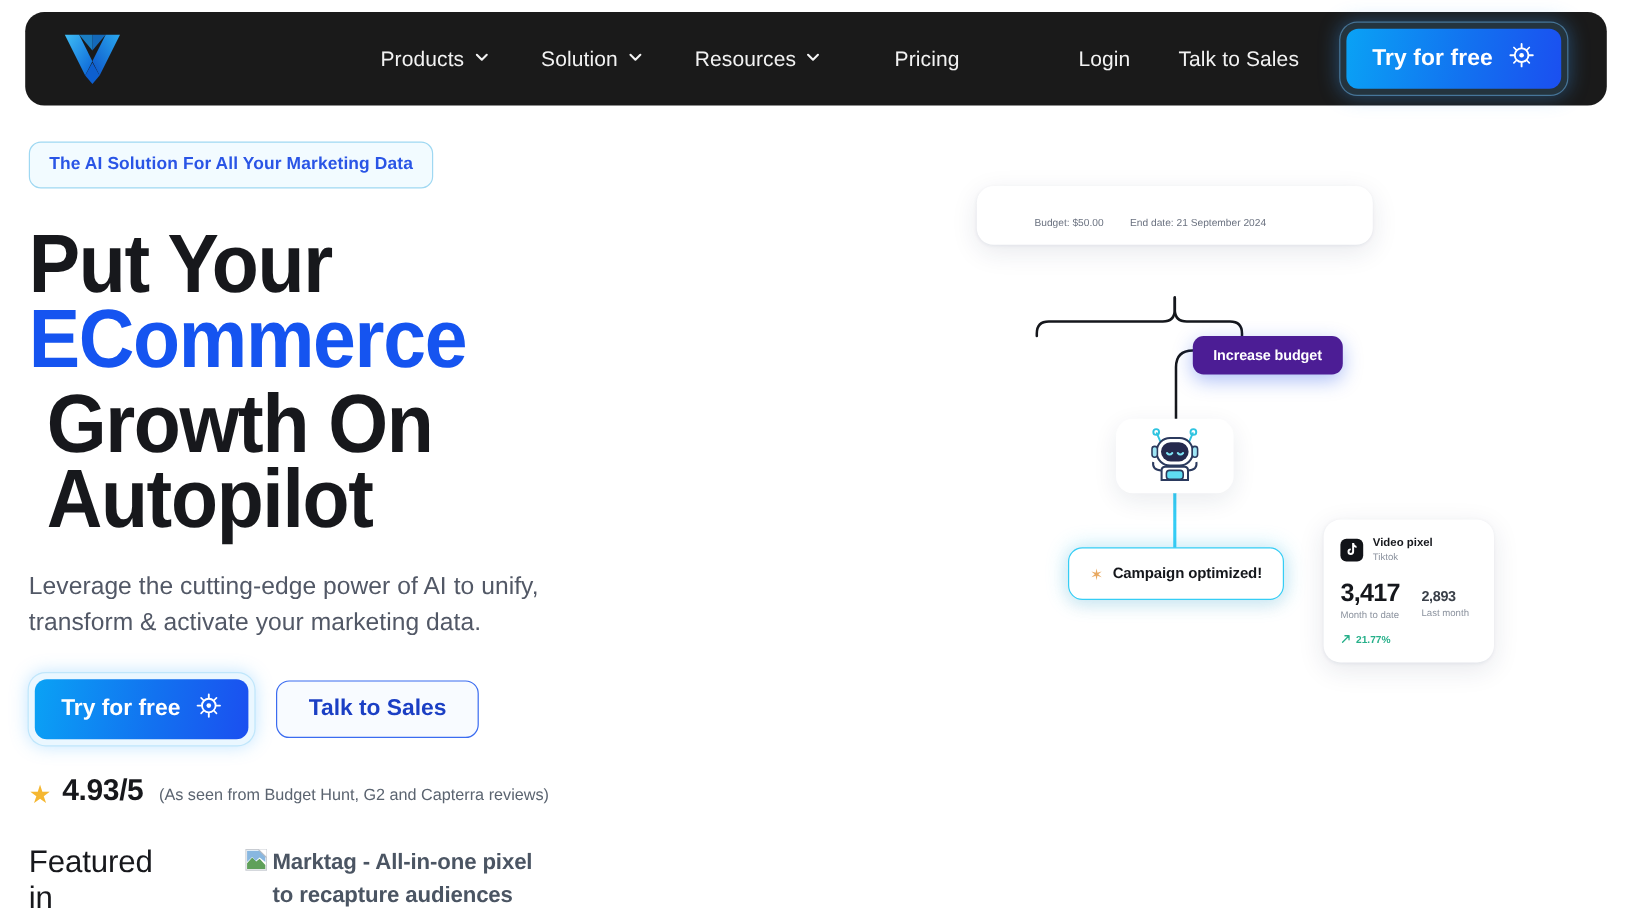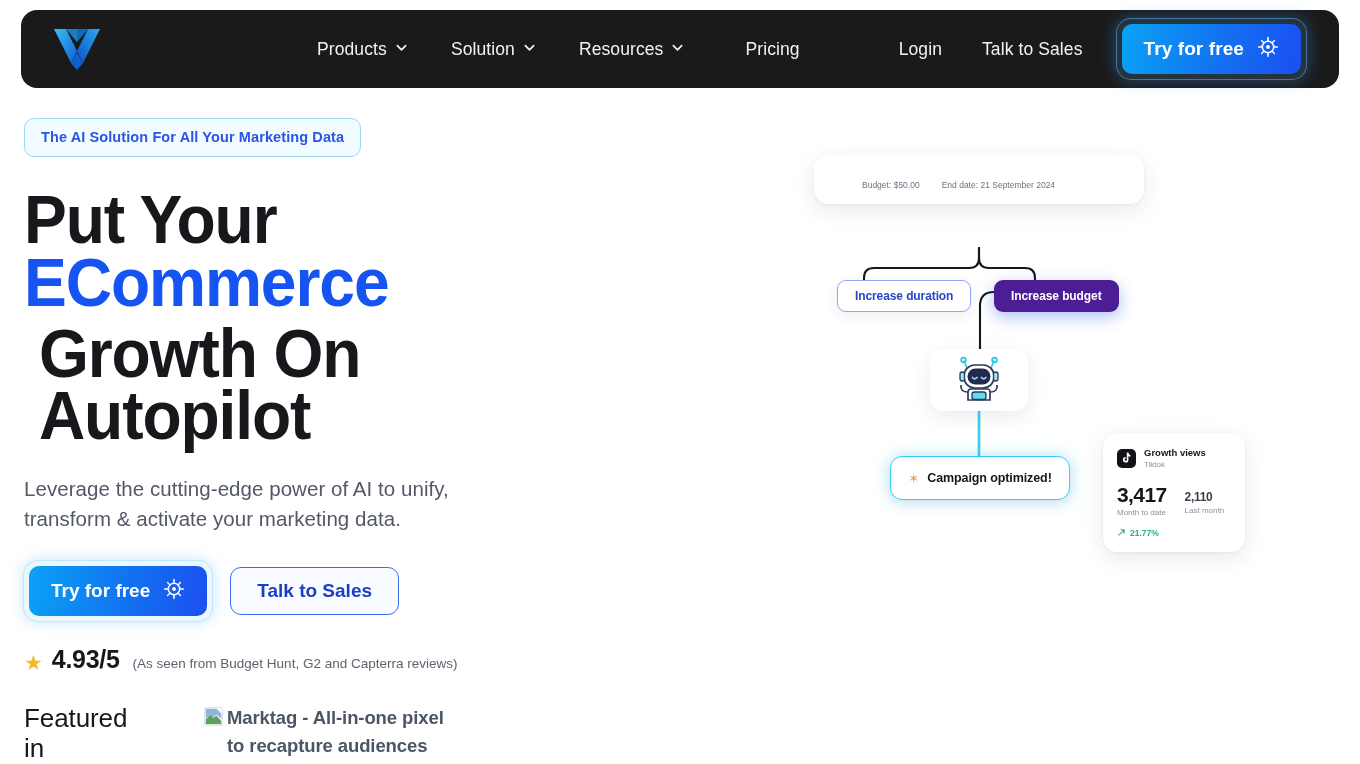--- a/index.html
+++ b/index.html
@@ -500,21 +500,20 @@
       <path d="M307 311 L307 356" stroke="#35cdf5" stroke-width="2.6" fill="none" stroke-linecap="round"></path>
     </svg>
 
     <div class="card card-campaign">
       <div class="cc-meta" style="padding-left:33px;">
         <span>Budget: $50.00</span>
         <span>End date: 21 September 2024</span>
       </div>
     </div>
 
-    <div class="pill pill-outline">Increase duration</div>
     <div class="pill pill-solid">Increase budget</div>
 
     <div class="card card-robot">
       <span>
         <svg width="54" height="52" viewBox="0 0 54 52">
 
           <path d="M15 16 L12 9" stroke="#2fc4e0" stroke-width="1.6" stroke-linecap="round"></path>
           <circle cx="11.5" cy="8" r="2.4" fill="none" stroke="#2fc4e0" stroke-width="1.6"></circle>
           <path d="M39 16 L42 9" stroke="#2fc4e0" stroke-width="1.6" stroke-linecap="round"></path>
           <circle cx="42.5" cy="8" r="2.4" fill="none" stroke="#2fc4e0" stroke-width="1.6"></circle>
@@ -542,31 +541,31 @@
     </div>
 
     <div class="card card-stats">
       <div class="st-top">
         <span class="st-icon">
           <svg width="11" height="12" viewBox="0 0 12 13">
             <path d="M8.1 0.6 L6.3 0.6 L6.3 8.3 Q6.3 9.6 5.1 9.6 Q3.9 9.6 3.9 8.4 Q3.9 7.2 5.1 7.2 L5.1 5.4 Q2.1 5.4 2.1 8.4 Q2.1 11.4 5.1 11.4 Q8.1 11.4 8.1 8.3 L8.1 4.2 Q9 4.9 10.3 5 L10.3 3.2 Q8.2 3 8.1 0.6 Z" fill="#ffffff"></path>
           </svg>
         </span>
         <div>
-          <div class="st-title">Growth views</div>
+          <div class="st-title">Video pixel</div>
           <div class="st-sub">Tiktok</div>
         </div>
       </div>
       <div class="st-nums">
         <div>
           <div class="st-big">3,417</div>
           <div class="st-biglbl">Month to date</div>
         </div>
         <div style="padding-bottom:2px;">
-          <div class="st-small">2,110</div>
+          <div class="st-small">2,893</div>
           <div class="st-smalllbl">Last month</div>
         </div>
       </div>
       <div class="st-delta">
         <span>
           <svg width="9" height="9" viewBox="0 0 10 10">
             <path d="M2 8 L8 2 M4.2 2 L8 2 L8 5.8" stroke="#27b08a" stroke-width="1.2" fill="none" stroke-linecap="round" stroke-linejoin="round"></path>
           </svg>
         </span>
         <span>21.77%</span>

